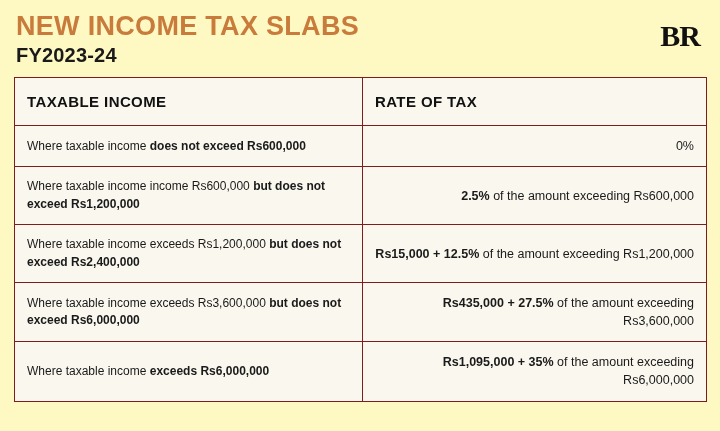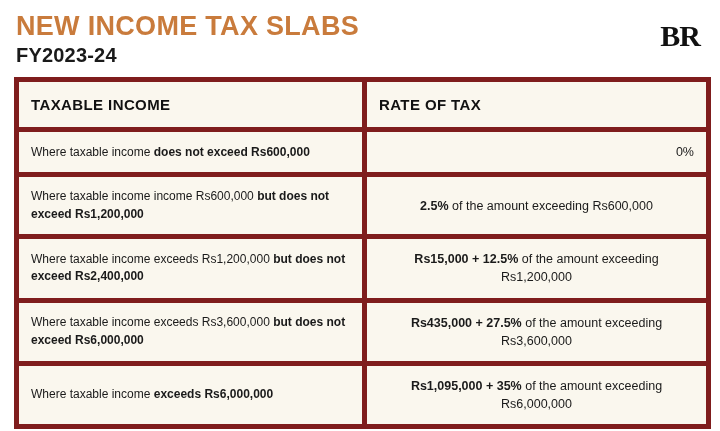--- a/index.html
+++ b/index.html
@@ -10,21 +10,21 @@
     width: 720px;
     height: 431px;
     background: #f2efe6;
     font-family: "Liberation Sans", sans-serif;
     overflow: hidden;
   }
   .page {
     position: relative;
     width: 720px;
     height: 431px;
-    background: #ffffff;
+    background: #fef9c3;
     box-sizing: border-box;
     padding: 10px 14px 0 14px;
   }
   .header {
     display: flex;
     align-items: flex-start;
     justify-content: space-between;
     padding: 2px 2px 0 2px;
   }
   .titles {
@@ -59,21 +59,21 @@
   }
   .table {
     margin-top: 10px;
     border: 1px solid #b9b2a2;
     border-collapse: collapse;
     width: 692px;
     background: #faf7ee;
     table-layout: fixed;
   }
   .table td, .table th {
-    border: 5px solid #7f1d1d;
+    border: 1px solid #7f1d1d;
     vertical-align: middle;
     box-sizing: border-box;
   }
   .col-a { width: 348px; }
   .col-b { width: 344px; }
 
   .hdr-cell {
     text-align: left;
     font-size: 15px;
     font-weight: bold;
@@ -90,21 +90,20 @@
     text-align: left;
   }
   .cell-right {
     font-size: 12.5px;
     color: #1a1a1a;
     padding: 11px 12px 11px 12px;
     line-height: 1.45;
     text-align: right;
   }
   .cell-right.center {
-    text-align: center;
   }
   b { font-weight: bold; }
 </style>
 </head>
 <body>
 
 <div class="page">
 
   <div class="header">
     <div class="titles">

